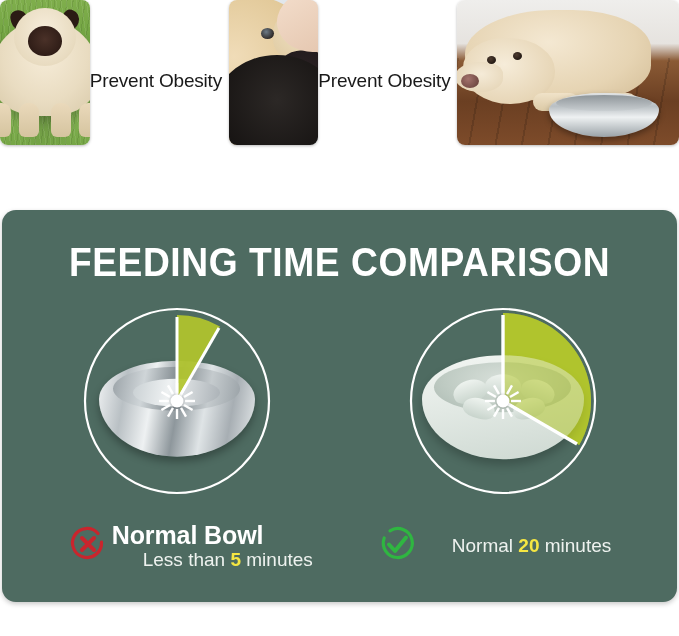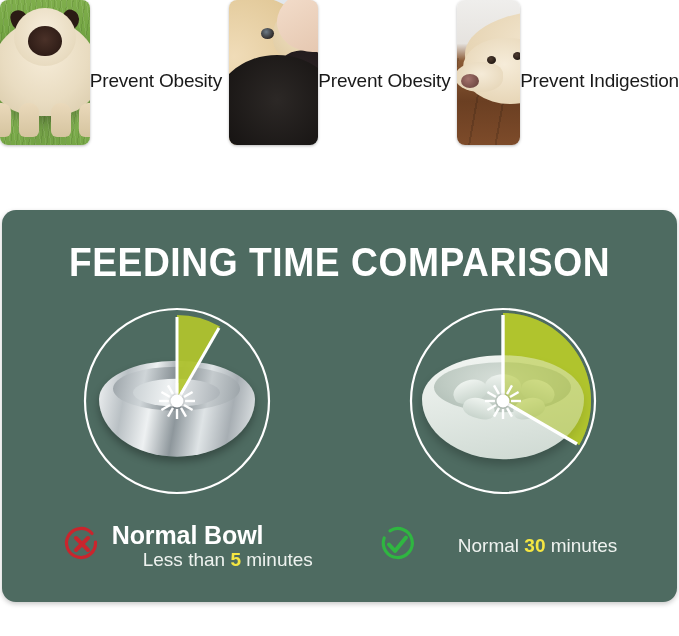--- a/index.html
+++ b/index.html
@@ -369,21 +369,21 @@
   
   .results {
     display: flex;
     justify-content: center;
     gap: 64px;
     margin-top: 20px;
   }
   .result {
     display: flex;
     align-items: center;
-    gap: 10px;
+    gap: 4px;
   }
   .result-icon { flex: 0 0 auto; }
   .result-text { display: flex; flex-direction: column; line-height: 1.12; }
   .result-title {
     color: #ffffff;
     font-size: 25px;
     font-weight: bold;
     letter-spacing: -0.1px;
     white-space: nowrap;
   }
@@ -444,21 +444,20 @@
       <div class="lab-ear"></div>
       <div class="lab-head"></div>
       <div class="lab-snout"></div>
       <div class="lab-nose"></div>
       <div class="lab-eye1"></div>
       <div class="lab-eye2"></div>
       <div class="lab-paw1"></div>
       <div class="lab-paw2"></div>
       <div class="steel-bowl"></div>
     </div>
-    <div class="benefit-caption">Prevent Indigestion</div>
   </div>
 
 </div>
 
 <div class="panel">
 
   <div class="panel-title">FEEDING TIME COMPARISON</div>
 
   <div class="gauges">
 
@@ -551,19 +550,19 @@
     </div>
 
     <div class="result">
       <span class="result-icon">
         <svg width="40" height="40" viewBox="0 0 40 40">
           <path d="M13,6.8 A14.5,14.5 0 1,1 7.2,14" fill="none" stroke="#2fb641" stroke-width="3.2" stroke-linecap="round"></path>
           <polyline points="12,20.5 18,27 29,13.5" fill="none" stroke="#2fb641" stroke-width="4" stroke-linecap="round" stroke-linejoin="round"></polyline>
         </svg>
       </span>
       <span class="result-text">
-        <span class="result-sub"><span>Normal </span><b>30</b><span> minutes</span></span>
+        <span class="result-sub"><span>Normal </span><b>20</b><span> minutes</span></span>
       </span>
     </div>
 
   </div>
 
 </div>
 
 </body></html>

